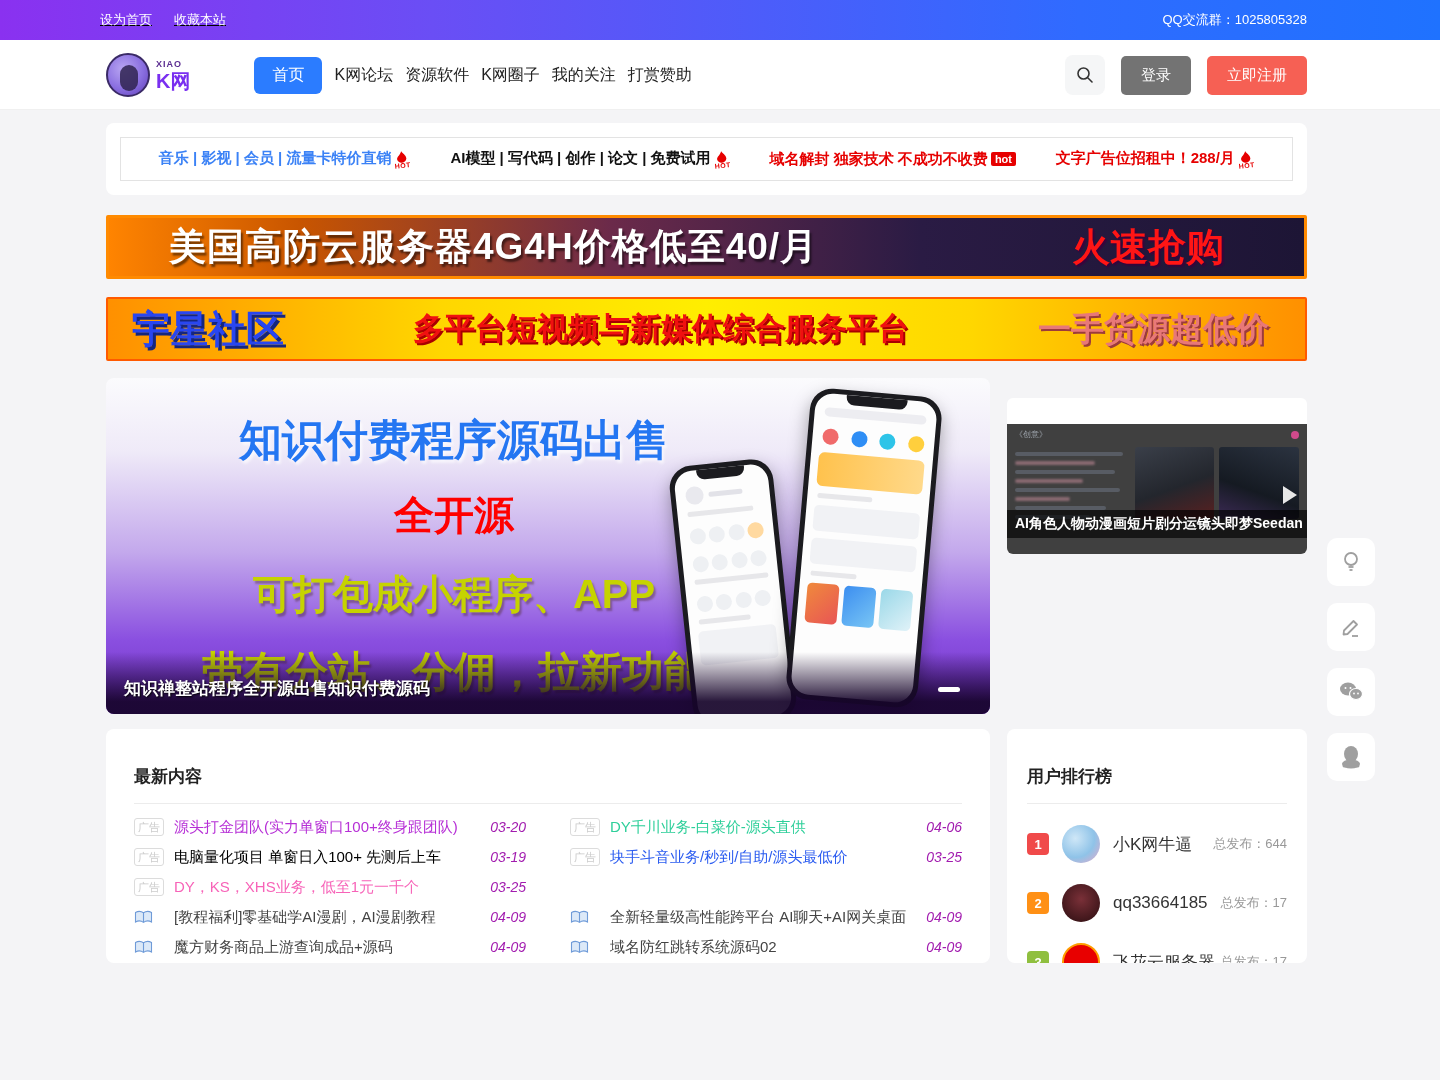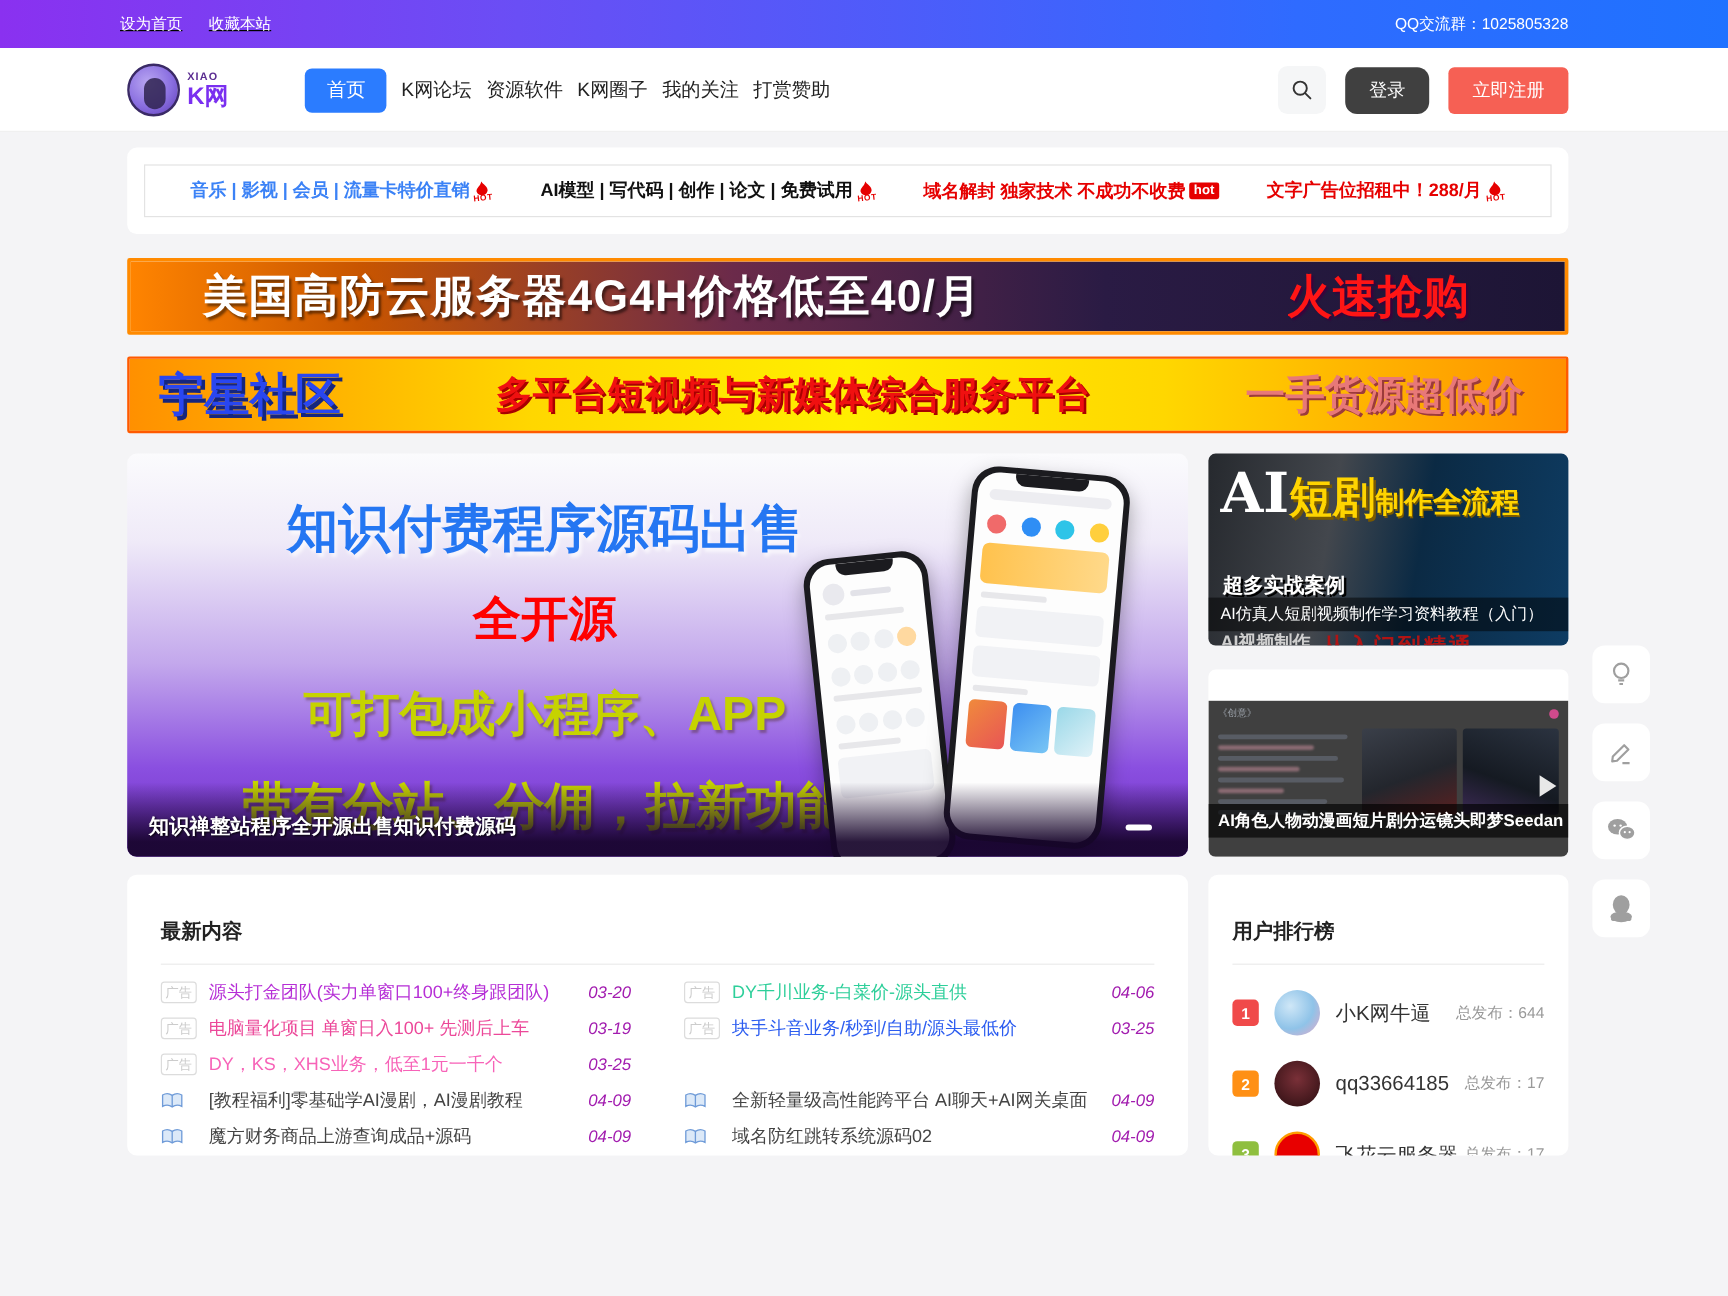--- a/index.html
+++ b/index.html
@@ -24,21 +24,21 @@
                  background:#2f2350; opacity:.85; }
   .logo-texts { display:flex; flex-direction:column; line-height:1; }
   .logo-sub { font-size:9px; color:#5b2d91; font-weight:bold; letter-spacing:1px; }
   .logo-main { font-size:20px; font-weight:bold; color:#7a2ff0; margin-top:2px; }
   .nav { display:flex; align-items:center; margin-left:64px; gap:12px; }
   .nav-item { font-size:16px; color:#222; cursor:pointer; }
   .nav-item.active { background:#2b7cff; color:#fff; padding:8px 18px; border-radius:6px; font-size:16px; }
   .header-right { margin-left:auto; display:flex; align-items:center; gap:16px; }
   .search-btn { width:40px; height:40px; background:#f5f6f7; border-radius:8px; display:flex; align-items:center; justify-content:center; cursor:pointer; }
   .btn { border:none; border-radius:5px; font-size:15px; color:#fff; padding:10px 20px; cursor:pointer; }
-  .btn-login { background:#404040;border-radius:10px; }
+  .btn-login { background:#737373; }
   .btn-register { background:#f66054; }
 
   
   .main { width:1201px; margin-left:106px; }
 
   
   .adcard { margin-top:13px; background:#fff; border-radius:4px; padding:14px; }
   .adcard-inner { border:1px solid #e3e3e3; height:44px; display:flex; align-items:center; justify-content:space-around; padding:0 18px; }
   .adlink { display:flex; align-items:flex-start; gap:3px; font-size:15px; font-weight:bold; text-decoration:none; cursor:pointer; }
   .flame { display:flex; flex-direction:column; align-items:center; margin-top:2px; transform:rotate(-6deg); }
@@ -299,31 +299,20 @@
             </div>
           </div>
         </div>
 
         <div class="car-overlay"></div>
         <div class="car-caption">知识禅整站程序全开源出售知识付费源码</div>
         <div class="car-dash"></div>
       </div>
 
       <div class="thumb-col">
-        <div class="thumb1">
-          <div class="t1-title">
-            <span class="t1-ai">AI</span><span class="t1-w2">短剧</span><span class="t1-w3">制作全流程</span>
-          </div>
-          <div class="t1-tag">超多实战案例</div>
-          <div class="t1-cap">AI仿真人短剧视频制作学习资料教程（入门）</div>
-          <div class="t1-sub">
-            <span class="s1">AI视频制作</span>
-            <span class="s2">从入门到精通</span>
-          </div>
-        </div>
 
         <div class="thumb2">
           <div class="t2-shot">
             <div class="t2-head">
               <span>《创意》</span>
               <span class="t2-dot"></span>
             </div>
             <div class="t2-body">
               <div class="t2-textcol">
                 <div class="t2-line" style="width:95%;"></div>
@@ -354,21 +343,21 @@
         <div class="panel-divider"></div>
         <div class="list-cols">
           <div class="list-col">
             <div class="row">
               <span class="ad-badge">广告</span>
               <span class="row-title" style="color: rgb(182, 47, 214);">源头打金团队(实力单窗口100+终身跟团队)</span>
               <span class="row-date">03-20</span>
             </div>
             <div class="row">
               <span class="ad-badge">广告</span>
-              <span class="row-title" style="color: #ec4899;">电脑量化项目 单窗日入100+ 先测后上车</span>
+              <span class="row-title" style="color: #000000;">电脑量化项目 单窗日入100+ 先测后上车</span>
               <span class="row-date">03-19</span>
             </div>
             <div class="row">
               <span class="ad-badge">广告</span>
               <span class="row-title" style="color: rgb(247, 99, 184);">DY，KS，XHS业务，低至1元一千个</span>
               <span class="row-date">03-25</span>
             </div>
             <div class="row">
               <span class="book-ico">
                   <svg width="19" height="15" viewBox="0 0 19 15">

